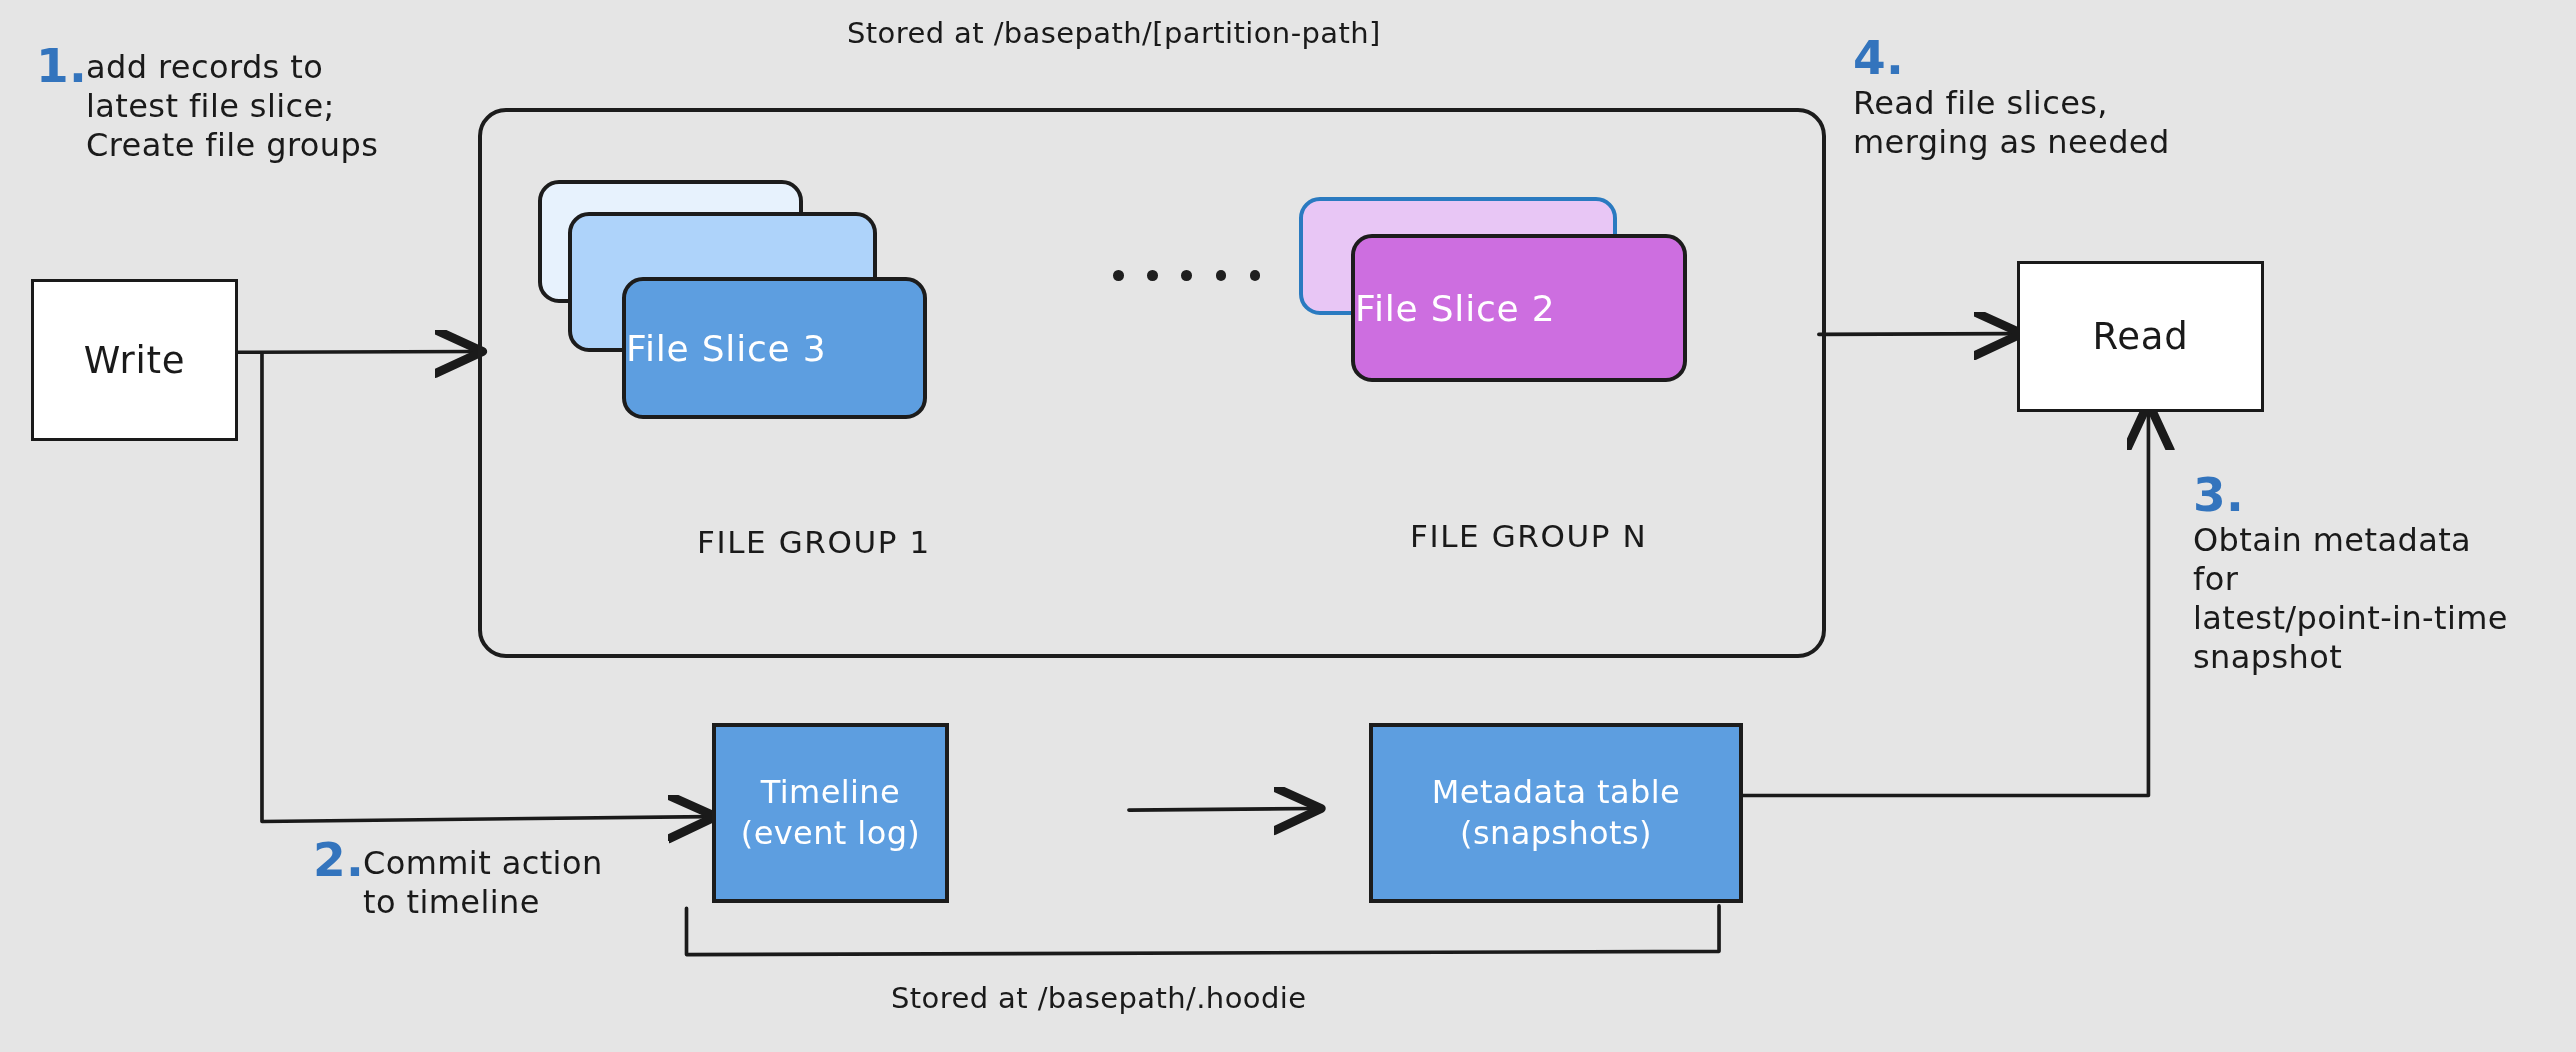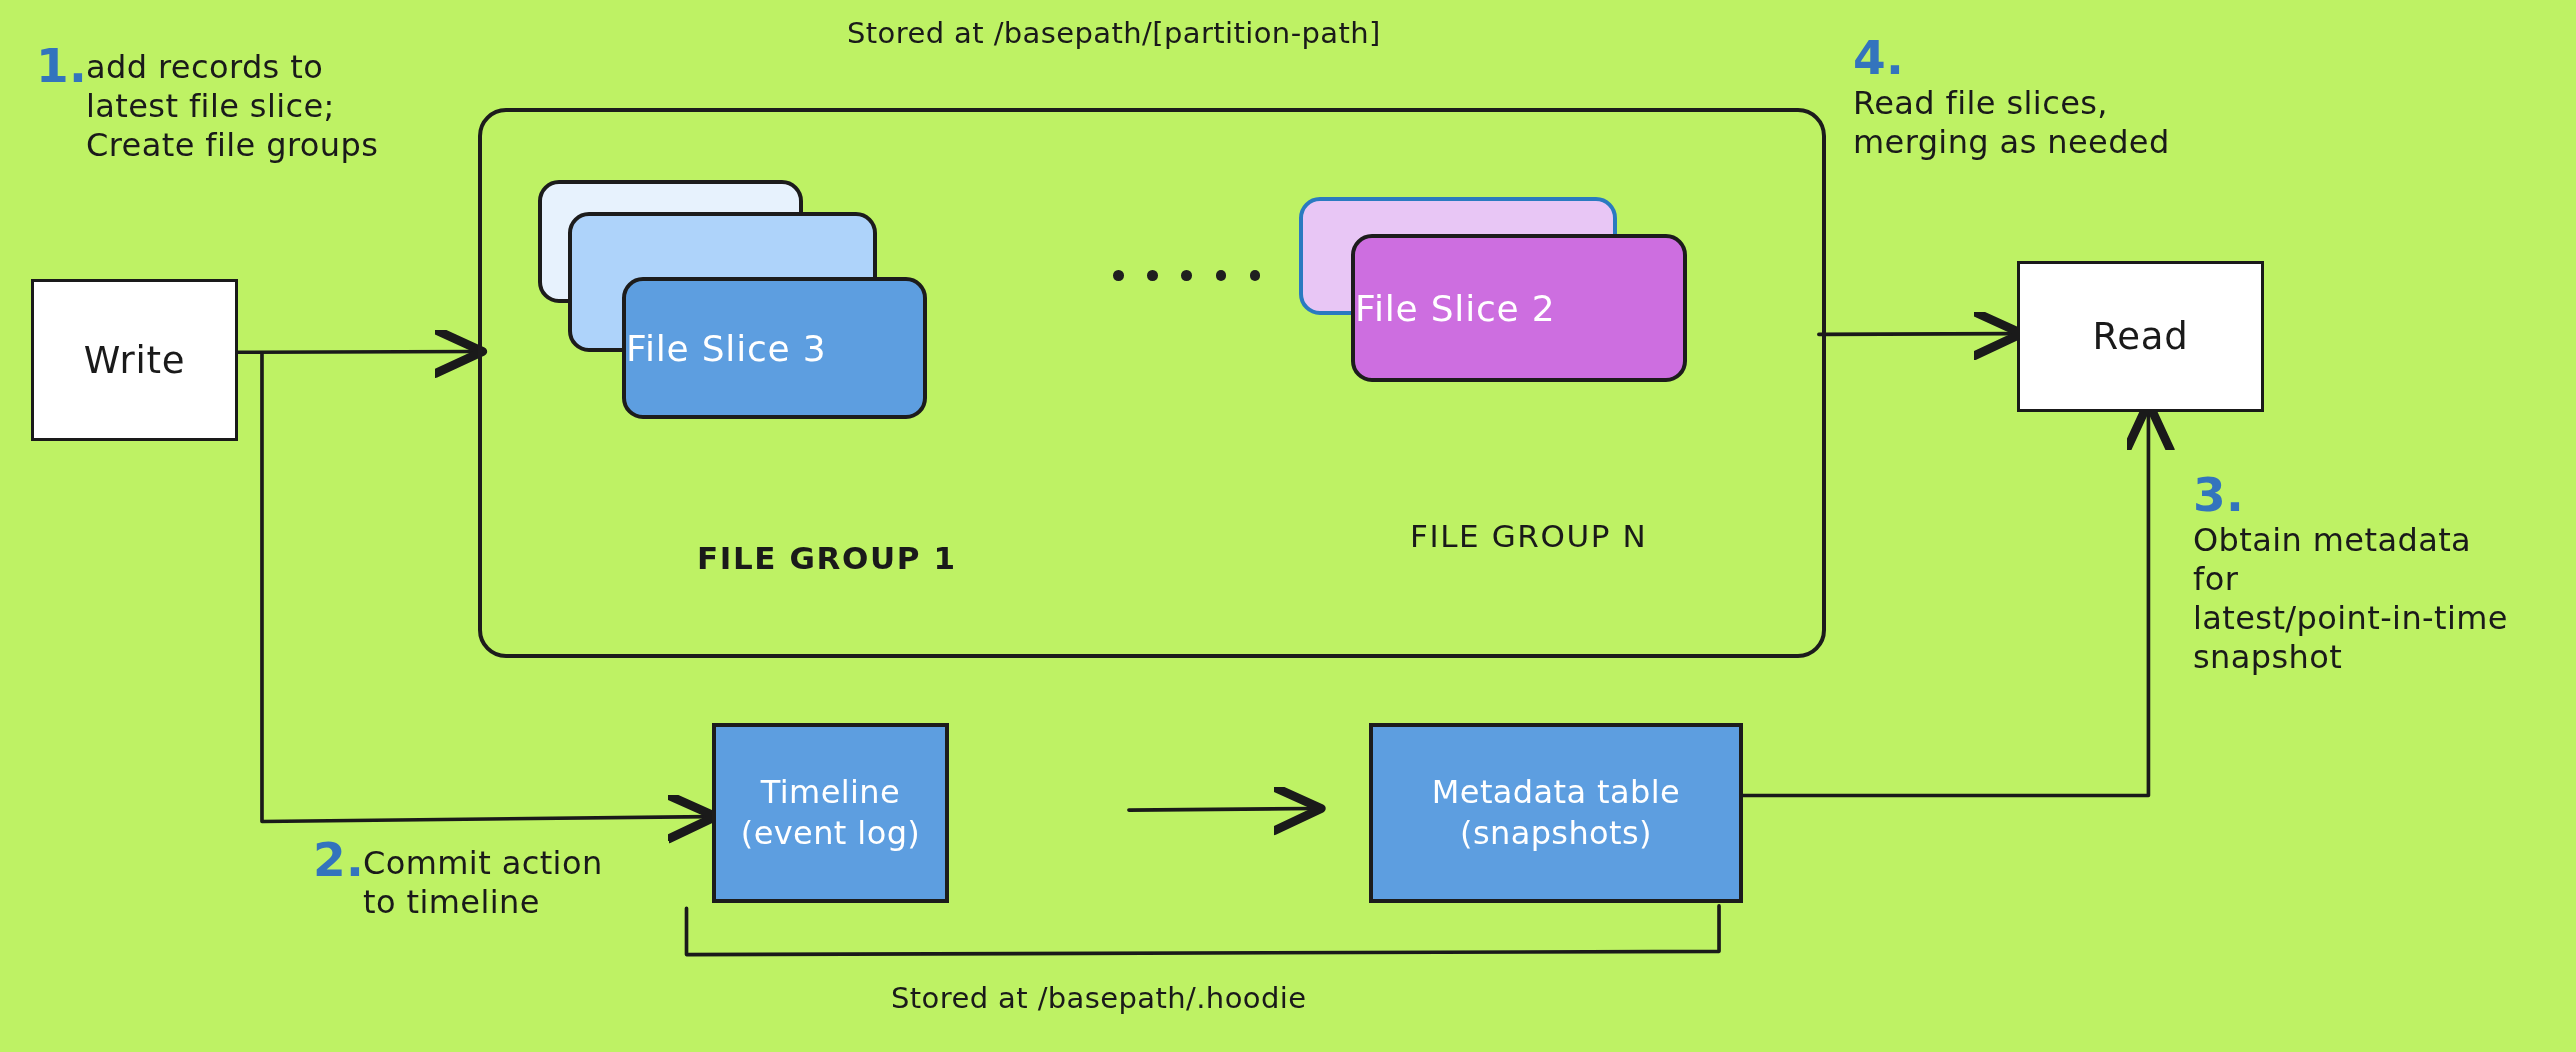--- a/index.html
+++ b/index.html
@@ -7,21 +7,21 @@
     padding: 0;
     background: #ffffff;
   }
   body {
     font-family: "DejaVu Sans", sans-serif;
   }
   #canvas {
     position: relative;
     width: 2576px;
     height: 1052px;
-    background: #bef264;
+    background: #e5e5e5;
     overflow: hidden;
   }
   .hand {
     font-family: "DejaVu Sans", sans-serif;
     color: #1a1a1a;
     font-weight: 400;
   }
   svg.layer {
     position: absolute;
     left: 0; top: 0;
@@ -118,21 +118,21 @@
   #fgn-back  { left: 1299px; top: 197px; width: 318px; height: 118px; background: #e8c6f5; border-color: #2a7ac0; }
   #fgn-front { left: 1351px; top: 234px; width: 336px; height: 148px; background: #cd6ee0; }
 
   .group-label {
     position: absolute;
     font-size: 31px;
     color: #1a1a1a;
     letter-spacing: 1.6px;
     white-space: pre;
   }
-  #fg1-label { left: 697px;  top: 540px; font-weight: bold; }
+  #fg1-label { left: 697px;  top: 524px; }
   #fgn-label { left: 1410px; top: 518px; }
 
   .dots { position: absolute; left: 1113px; top: 270px; display: flex; gap: 23.6px; }
   .dots span {
     width: 10.6px; height: 10.6px;
     border-radius: 50%;
     background: #1f1f1f;
     display: block;
   }
 

